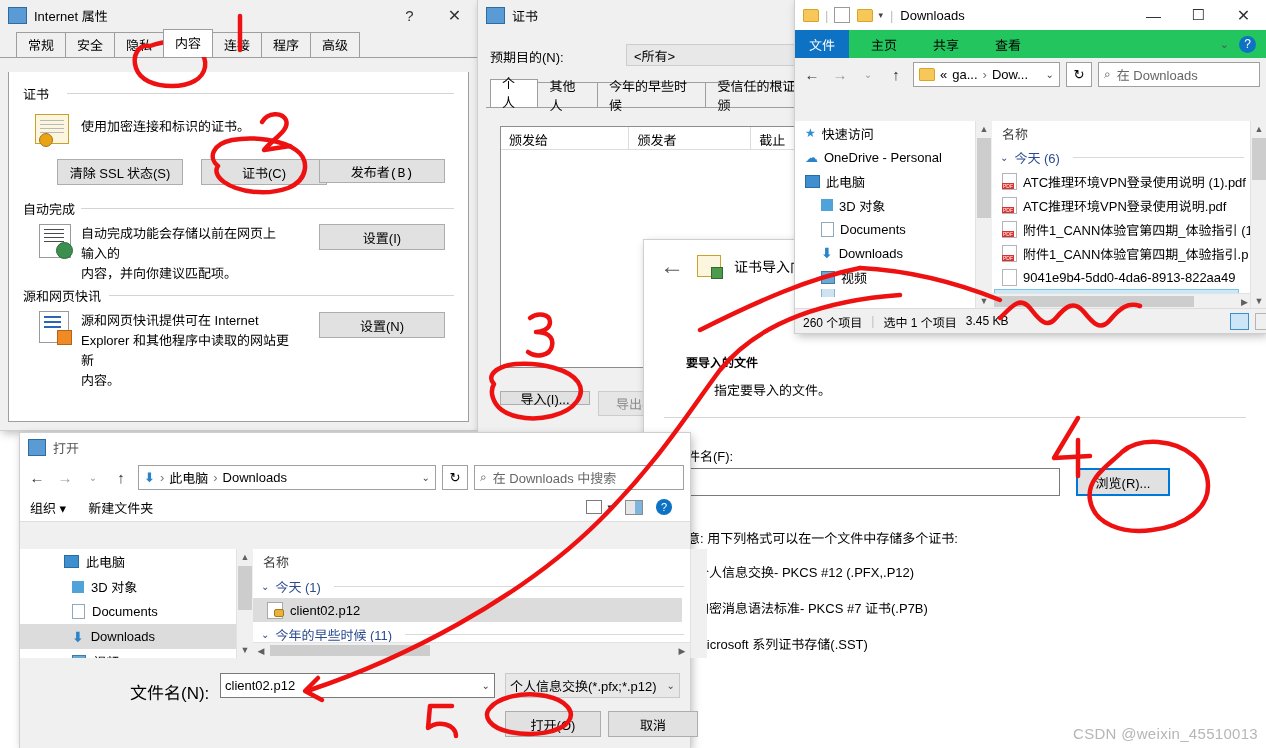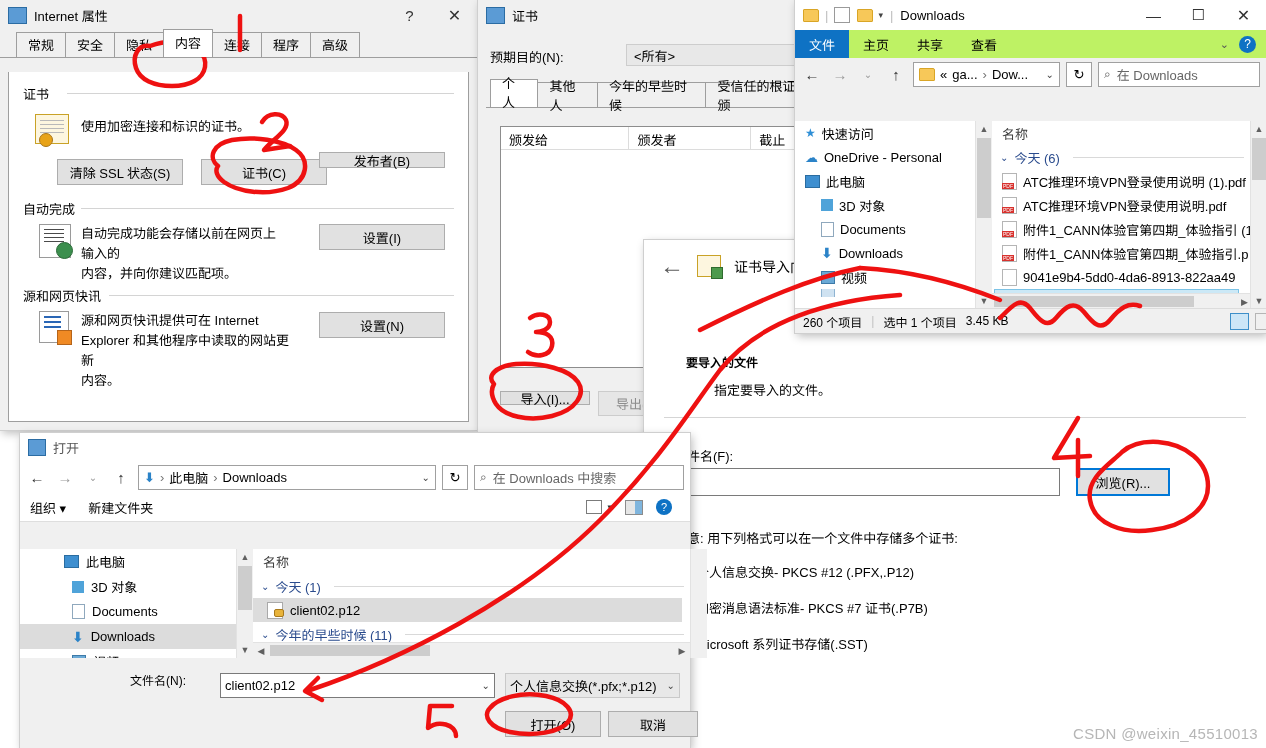--- a/index.html
+++ b/index.html
@@ -81,21 +81,21 @@
   #wizard{left:644px;top:240px;width:622px;height:508px;background:#fff;}
   .wiz-top{display:flex;align-items:center;height:52px;padding-left:16px;gap:13px;}
   .back-arrow{font-size:24px;color:#5a5a5a;line-height:1;}
   .wiz-ico{width:22px;height:20px;background:#fdf6df;border:1px solid #c9a227;position:relative;}
   .wiz-ico:after{content:"";position:absolute;right:-3px;bottom:-3px;width:10px;height:10px;
     background:#4c9a4c;border:1px solid #2f6b2f;}
 
   
   #dl{left:795px;top:0;width:471px;height:333px;background:#f0f0f0;}
   #dl .titlebar{height:30px;background:#fff;}
-  .ribbon{display:flex;height:28px;background:#bef264;align-items:stretch;font-size:13px;}
+  .ribbon{display:flex;height:28px;background:#22c55e;align-items:stretch;font-size:13px;gap:8px;}
   .ribbon .rt{padding:5px 14px;}
   .ribbon .rt.file{background:#0e72c4;color:#fff;}
   .navbar{display:flex;align-items:center;height:32px;padding:0 6px;gap:6px;background:#f0f0f0;}
   .navbtn{width:22px;text-align:center;color:#9a9a9a;font-size:15px;}
   .navbtn.on{color:#333;}
   .addrbar{flex:1;display:flex;align-items:center;height:23px;background:#fff;border:1px solid #a0a0a0;
            padding:0 5px;font-size:13px;gap:5px;}
   .srchbar{width:150px;display:flex;align-items:center;height:23px;background:#fff;border:1px solid #a0a0a0;
            padding:0 5px;font-size:13px;gap:6px;color:#666;}
   .folder-ico{width:14px;height:11px;background:#f7c859;border:1px solid #d9a526;border-radius:1px 2px 1px 1px;display:inline-block;}
@@ -159,21 +159,21 @@
   </div>
 
   <div class="panel">
 
     <div class="section-title" style="left:14px;top:12px;">证书</div>
     <div class="section-rule" style="left:58px;top:21px;width:387px;"></div>
     <div style="position:absolute;left:26px;top:42px;" class="ico-cert"></div>
     <div style="position:absolute;left:72px;top:44px;font-size:13px;">使用加密连接和标识的证书。</div>
     <div class="btn" style="position:absolute;left:48px;top:87px;width:126px;height:26px;">清除 SSL 状态(S)</div>
     <div class="btn" style="position:absolute;left:192px;top:87px;width:126px;height:26px;">证书(C)</div>
-    <div class="btn" style="position:absolute;left:310px;top:80px;width:126px;height:16px;">发布者(B)</div>
+    <div class="btn" style="position:absolute;left:310px;top:87px;width:126px;height:24px;font-family:Liberation Mono, monospace;">发布者(B)</div>
 
     <div class="section-title" style="left:14px;top:127px;">自动完成</div>
     <div class="section-rule" style="left:72px;top:136px;width:373px;"></div>
     <div style="position:absolute;left:30px;top:152px;" class="ico-auto"></div>
     <div style="position:absolute;left:72px;top:152px;width:200px;font-size:13px;line-height:20px;white-space:pre-line;">自动完成功能会存储以前在网页上输入的
 内容，并向你建议匹配项。</div>
     <div class="btn" style="position:absolute;left:310px;top:152px;width:126px;height:26px;">设置(I)</div>
 
     <div class="section-title" style="left:14px;top:214px;">源和网页快讯</div>
     <div class="section-rule" style="left:100px;top:223px;width:345px;"></div>
@@ -467,21 +467,21 @@
     </div>
   </div>
   <div class="scroll-v" style="left:670px;top:116px;height:109px;"></div>
   <div class="scroll-h" style="left:233px;top:209px;width:437px;">
     <div style="position:absolute;left:0;top:0;font-size:9px;color:#606060;line-height:16px;width:16px;text-align:center;">◀</div>
     <div style="position:absolute;left:17px;top:2px;width:160px;height:11px;background:#cdcdcd;"></div>
     <div style="position:absolute;right:0;top:0;font-size:9px;color:#606060;line-height:16px;width:16px;text-align:center;">▶</div>
   </div>
 
   <div style="position:absolute;left:0;top:226px;width:670px;height:89px;background:#f0f0f0;">
-    <div style="position:absolute;left:110px;top:12px;font-size:12px;">文件名(N):</div>
+    <div style="position:absolute;left:110px;top:20px;font-size:17px;">文件名(N):</div>
     <div class="combo" style="position:absolute;left:200px;top:14px;width:275px;height:25px;">
       <span>client02.p12</span>
       <span class="arrow">⌄</span>
     </div>
     <div class="combo" style="position:absolute;left:485px;top:14px;width:175px;height:25px;background:#e8e8e8;border-color:#c9c9c9;">
       <span>个人信息交换(*.pfx;*.p12)</span>
       <span class="arrow">⌄</span>
     </div>
     <div class="btn" style="position:absolute;left:485px;top:52px;width:96px;height:26px;">打开(O)</div>
     <div class="btn" style="position:absolute;left:588px;top:52px;width:90px;height:26px;">取消</div>

